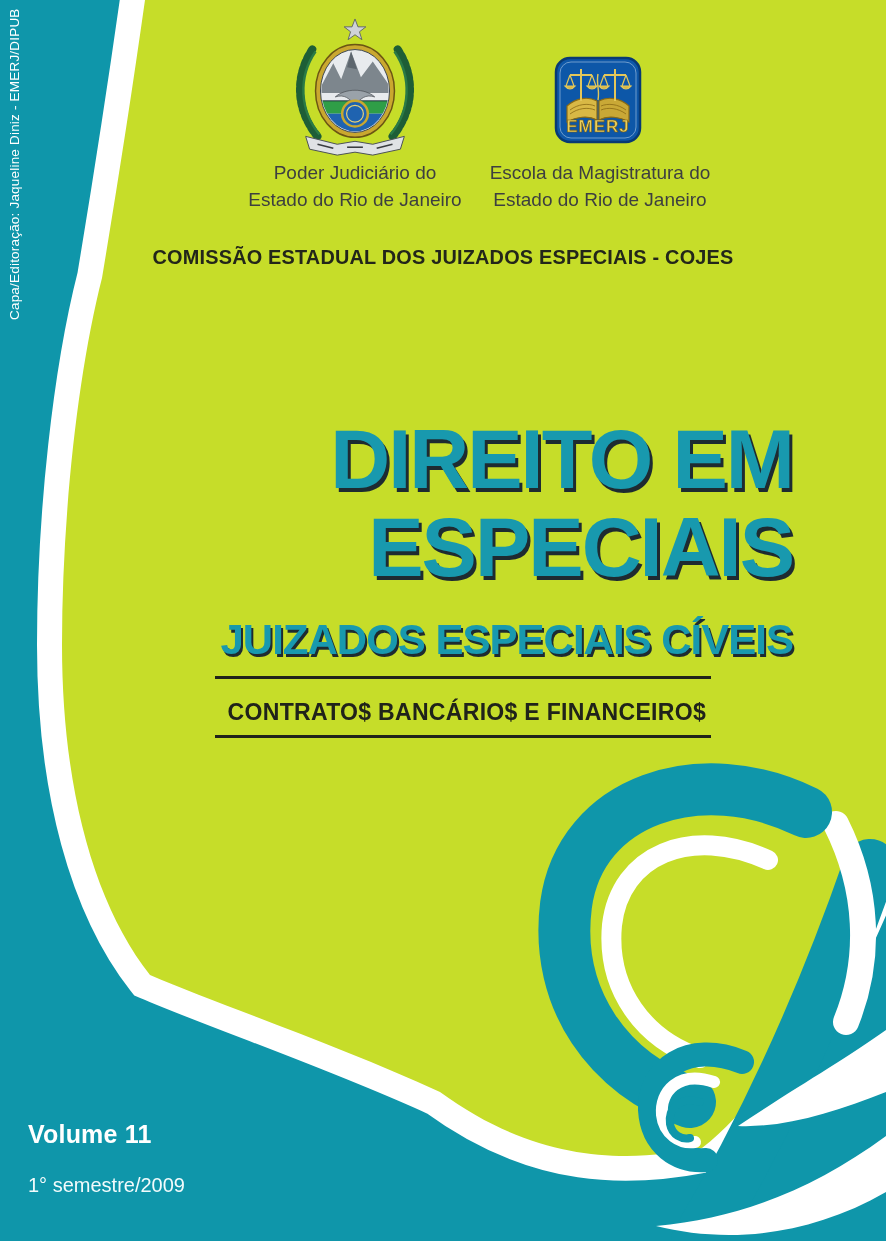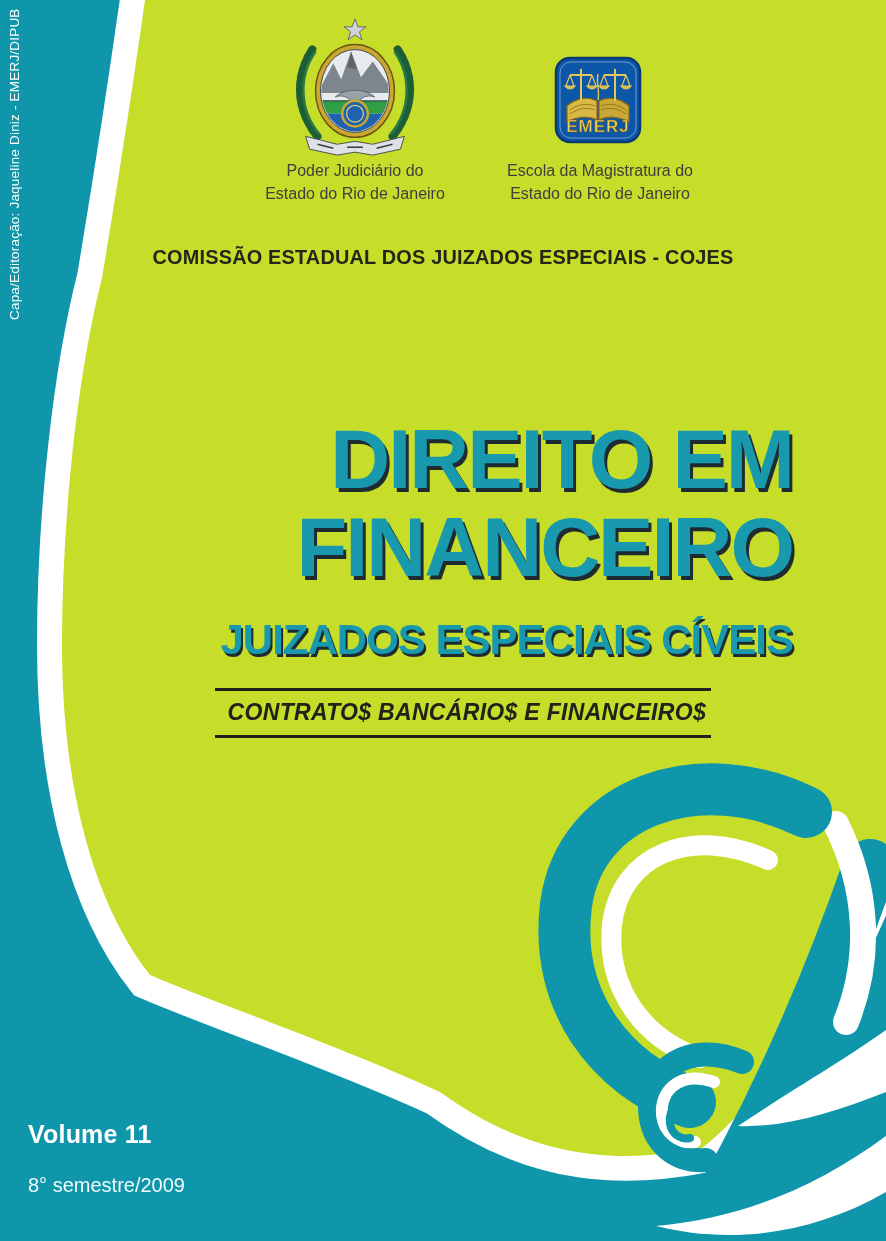--- a/index.html
+++ b/index.html
@@ -15,45 +15,44 @@
     position:absolute; left:7px; top:320px; width:320px;
     transform:rotate(-90deg); transform-origin:0 0;
     color:#ffffff; font-size:13.5px; letter-spacing:.2px; white-space:nowrap;
   }
 
   .logo-crest{ position:absolute; left:277px; top:16px; width:156px; height:148px; }
   .logo-emerj{ position:absolute; left:554px; top:56px; width:88px; height:92px; }
 
   .caption{
     position:absolute; top:160px; width:240px; text-align:center;
-    color:#3d3f40; font-size:16px; line-height:1.42; font-weight:400;
+    color:#3d3f40; font-size:19px; line-height:1.42; font-weight:400;
   }
   .caption.left{ left:235px; }
   .caption.right{ left:480px;text-align:center; }
 
   .commission{
     position:absolute; left:120px; top:245px; width:646px; text-align:center;
     color:#23261a; font-weight:700; font-size:20.5px; letter-spacing:.2px;
     transform:scaleX(.97);
   }
 
   .title-wrap{ position:absolute; left:133px; top:416px; width:660px; text-align:right; }
   .title-line{
     font-weight:800; font-size:83px; line-height:1.06; letter-spacing:-2px;
     color:#1899ae; text-shadow:3px 4px 0 #1e2b31;
   }
   .subtitle{
     margin-top:24px; font-weight:800; font-size:42px; letter-spacing:-1px;
     color:#1899ae; text-shadow:2px 3px 0 #1e2b31;
   }
   .banner-box{
-    width:496px; margin:24px auto 0;
+    width:496px; margin:12px auto 0;
     border-top:3px solid #20231a; border-bottom:3px solid #20231a;
-    padding:8px 0 9px;
-    font-style:italic;
+    padding:20px 0 9px;
   }
   .banner-text{
     color:#20231a; font-weight:800; font-size:23.5px; letter-spacing:.3px;
     transform:scaleX(.98);
   }
 
   .volume{
     position:absolute; left:28px; top:1120px;
     color:#ffffff; font-weight:700; font-size:25px; letter-spacing:.2px;
   }
@@ -161,23 +160,23 @@
   </svg>
   <div class="caption right">
     <div>Escola da Magistratura do</div>
     <div>Estado do Rio de Janeiro</div>
   </div>
 
   <div class="commission">COMISSÃO ESTADUAL DOS JUIZADOS ESPECIAIS - COJES</div>
 
   <div class="title-wrap">
     <div class="title-line">DIREITO EM</div>
-    <div class="title-line">FINANCEIRO</div>
+    <div class="title-line">ESPECIAIS</div>
     <div class="subtitle">JUIZADOS ESPECIAIS CÍVEIS</div>
     <div class="banner-box">
       <div class="banner-text">CONTRATO$ BANCÁRIO$ E FINANCEIRO$</div>
     </div>
   </div>
 
   <div class="volume">Volume 11</div>
-  <div class="semester">8° semestre/2009</div>
+  <div class="semester">1° semestre/2009</div>
 
 </div>
 
 </body></html>

